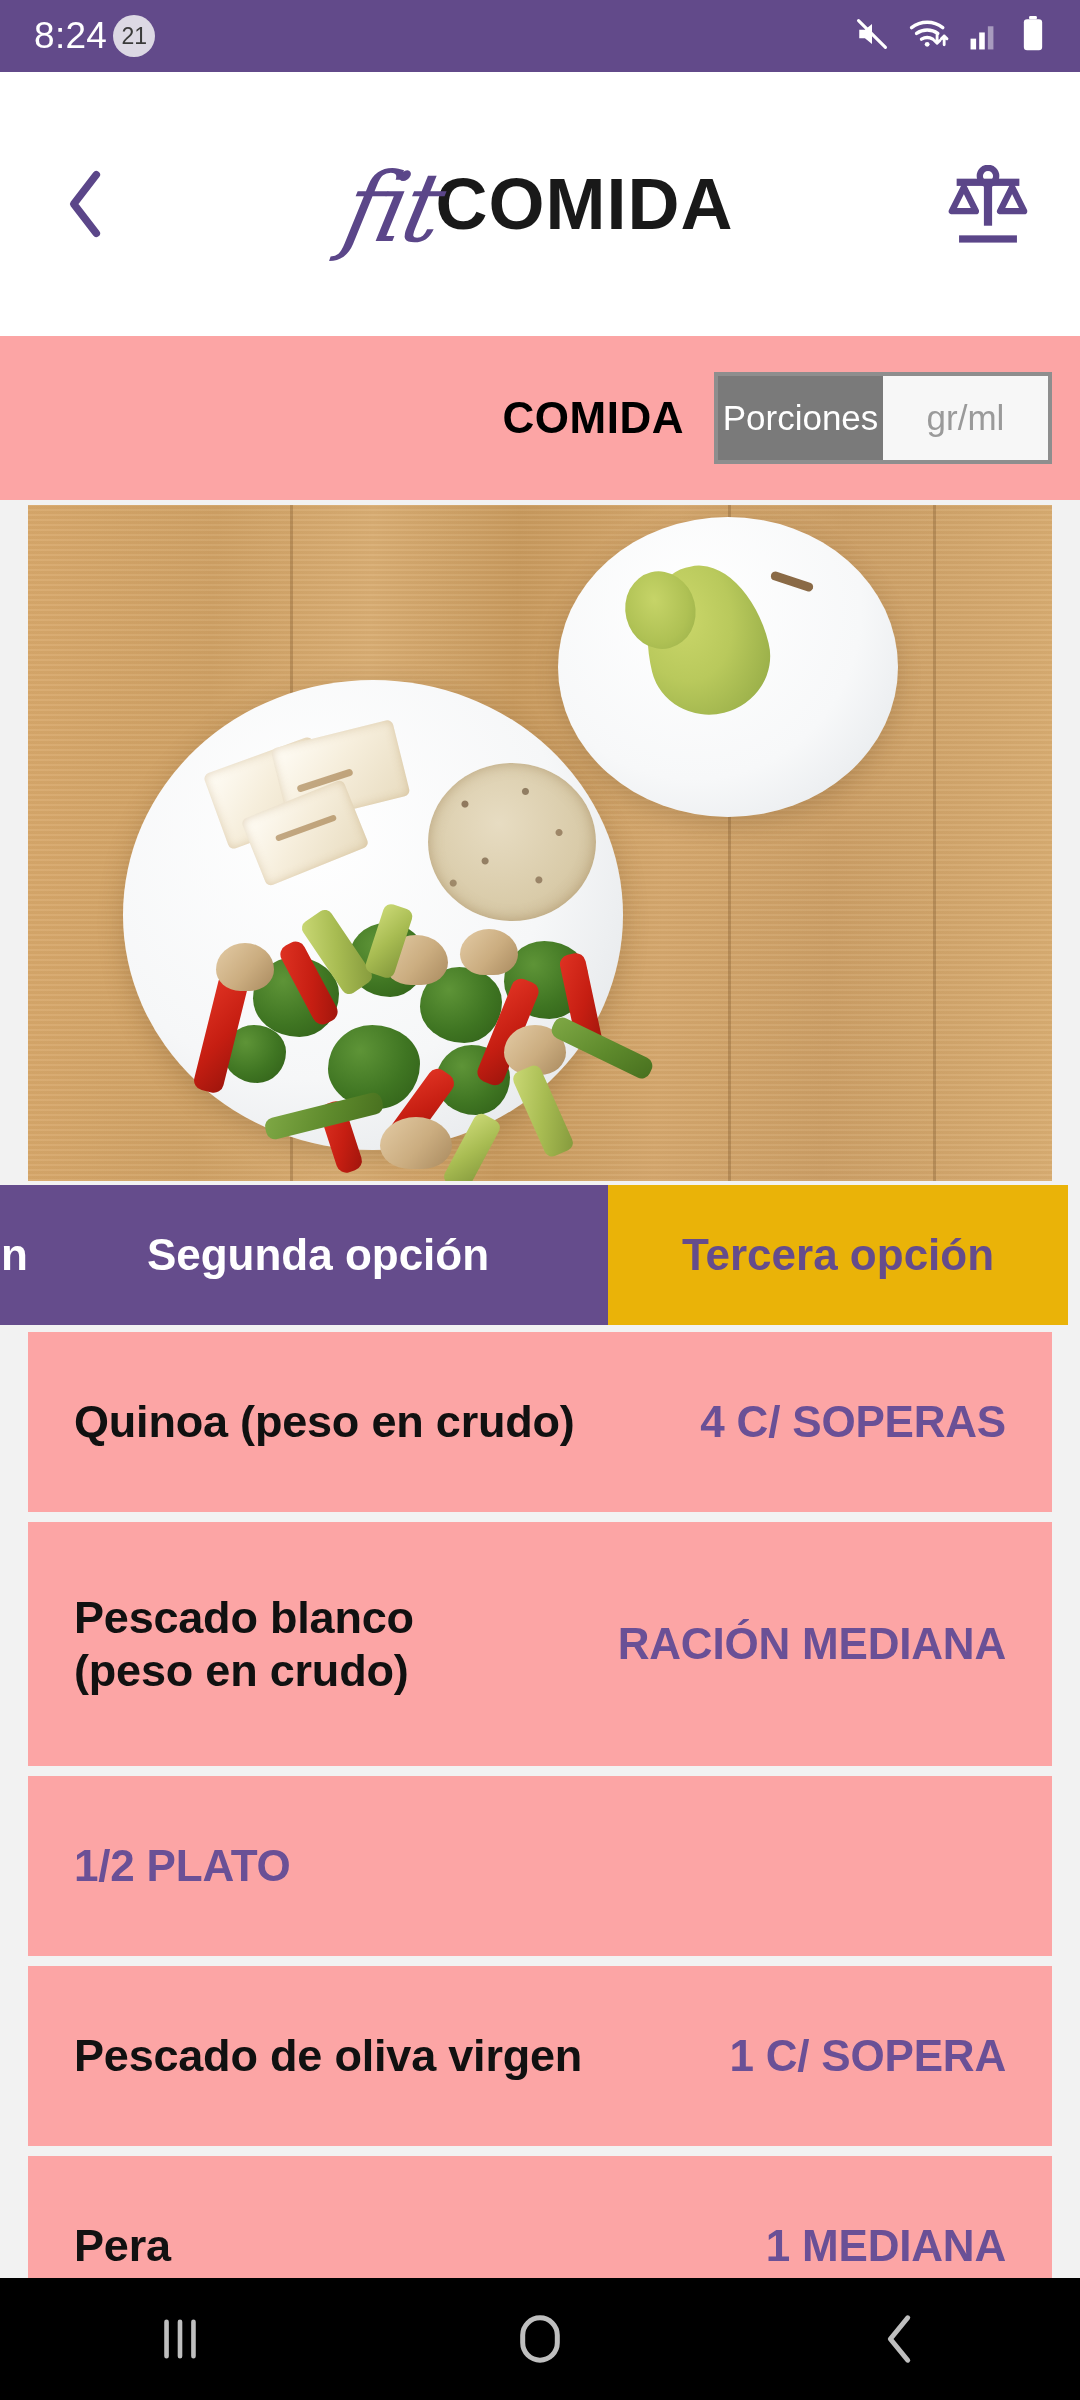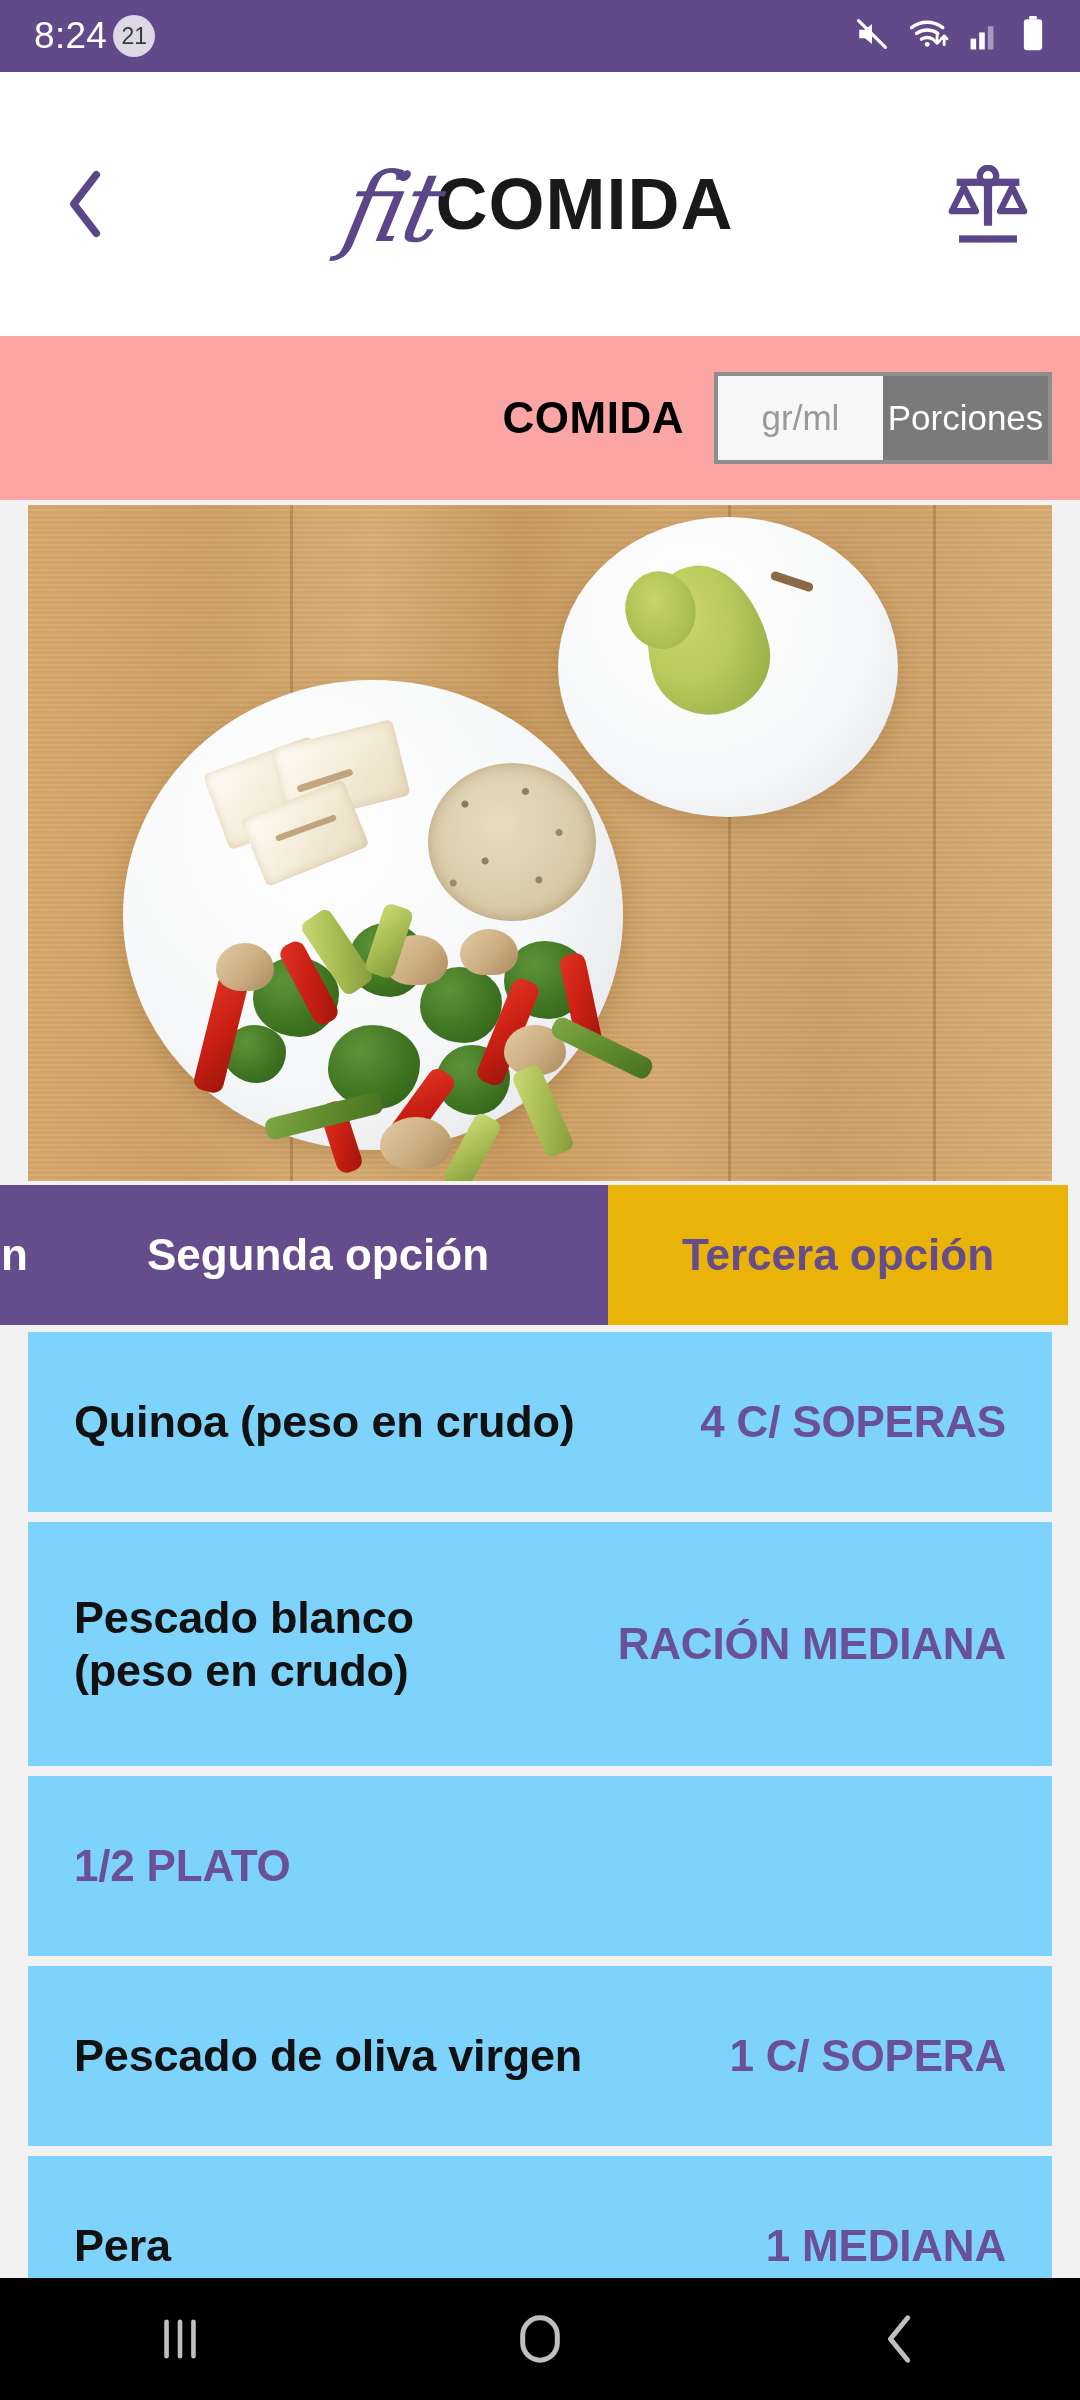--- a/index.html
+++ b/index.html
@@ -219,21 +219,21 @@
 
   
   #food-list{
     position:absolute; left:0; top:1332px;
     width:100%; bottom:122px;
     padding:0 28px;
     background:#F2F2F2;
     overflow:hidden;
   }
   .food-row{
-    background:#7dd3fc;
+    background:#fca5a5;
     display:flex; align-items:center;
     padding:0 46px 0 46px;
     margin-bottom:10px;
   }
   .food-row.h-one{ height:180px; }
   .food-row.h-two{ height:244px; }
   .food-name{
     font-size:45px; font-weight:700; color:#111111;
     line-height:1.18; letter-spacing:-0.2px;
     flex:1 1 auto; padding-right:20px;
@@ -315,22 +315,22 @@
       <circle cx="17" cy="4.4" r="3.4" fill="none" stroke="#5B4689" stroke-width="2.6"></circle>
       <path d="M7 9 L2 19 H12 Z" fill="none" stroke="#5B4689" stroke-width="2.6" stroke-linejoin="round"></path>
       <path d="M27 9 L22 19 H32 Z" fill="none" stroke="#5B4689" stroke-width="2.6" stroke-linejoin="round"></path>
     </svg>
   </div>
 </div>
 
 <div id="meal-bar">
   <div id="meal-title">COMIDA</div>
   <div id="unit-toggle">
+    <div class="toggle-seg active">Porciones</div>
     <div class="toggle-seg inactive">gr/ml</div>
-    <div class="toggle-seg active">Porciones</div>
   </div>
 </div>
 
 <div id="meal-photo">
   <div class="wood"></div>
   <div class="seam" style="left:262px;"></div>
   <div class="seam" style="left:700px;"></div>
   <div class="seam" style="left:905px;"></div>
 
   <div class="plate-small"></div>

